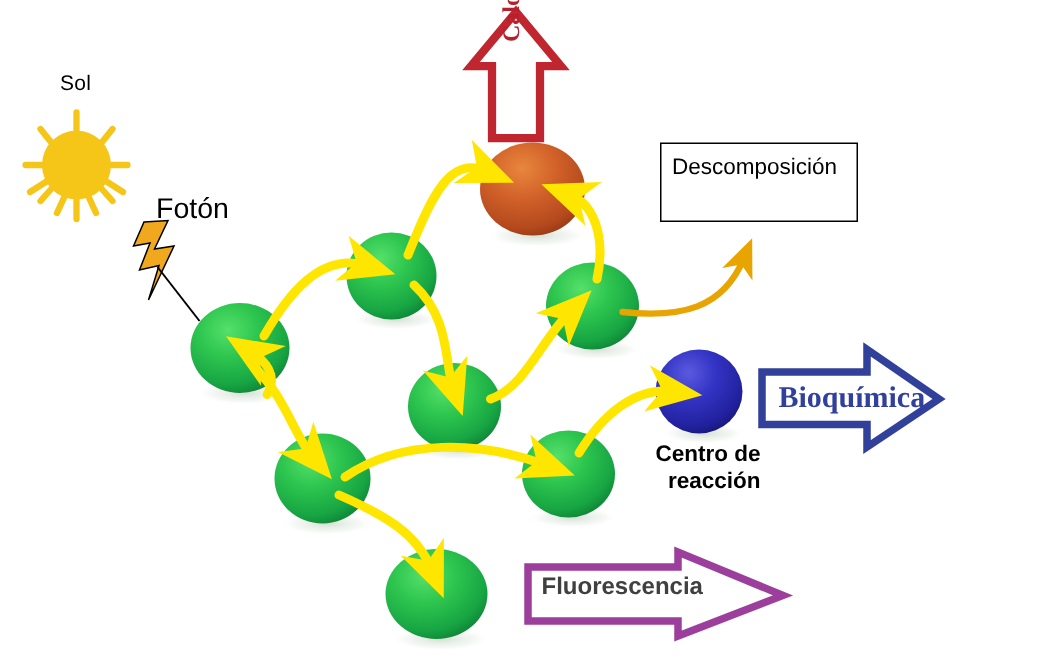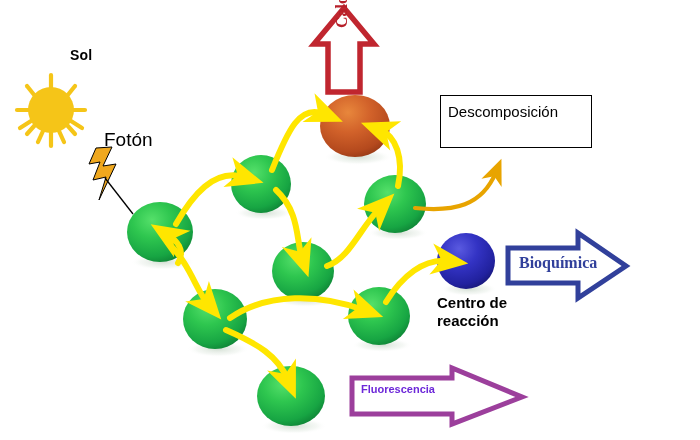--- a/index.html
+++ b/index.html
@@ -27,42 +27,42 @@
   }
   .lbl {
     position: absolute;
     white-space: pre;
     color: #000000;
   }
   .lbl-sol {
     left: 40px;
     top: 47px;
     font-size: 14px;
-    font-weight: bold;
+    font-weight: normal;
     letter-spacing: 0.2px;
-    margin-left: 30px;
   }
   .lbl-foton {
     left: 104px;
     top: 129px;
     font-size: 19px;
     font-weight: normal;
   }
   .lbl-centro {
     left: 437px;
     top: 294px;
     font-size: 15px;
     font-weight: bold;
     line-height: 18px;
+    text-align: right;
   }
   .box-decomp {
     position: absolute;
     left: 440px;
     top: 95px;
-    width: 152px;
+    width: 132px;
     height: 53px;
     border: 1px solid #000000;
     background: #ffffff;
     box-sizing: border-box;
   }
   .box-decomp .txt {
     position: absolute;
     left: 7px;
     top: 5px;
     font-size: 15px;
@@ -81,31 +81,31 @@
     font-size: 16px;
     font-weight: bold;
     color: #b7202a;
     transform: rotate(-90deg);
     transform-origin: left top;
     font-family: "Liberation Serif", serif;
   }
   .txt-bioq {
     left: 519px;
     top: 254px;
-    font-size: 16px;
+    font-size: 20px;
     font-weight: bold;
     color: #31409b;
     font-family: "Liberation Serif", serif;
   }
   .txt-fluo {
     left: 361px;
     top: 383px;
-    font-size: 11px;
-    font-weight: bold;
-    color: #6d28d9;
+    font-size: 16px;
+    font-weight: bold;
+    color: #404040;
   }
 </style>
 </head>
 <body>
 
 <div id="stage">
 
   <svg class="layer" viewBox="0 0 700 440">
     <defs>
       <radialGradient id="gGreen" cx="38%" cy="30%" r="78%">

